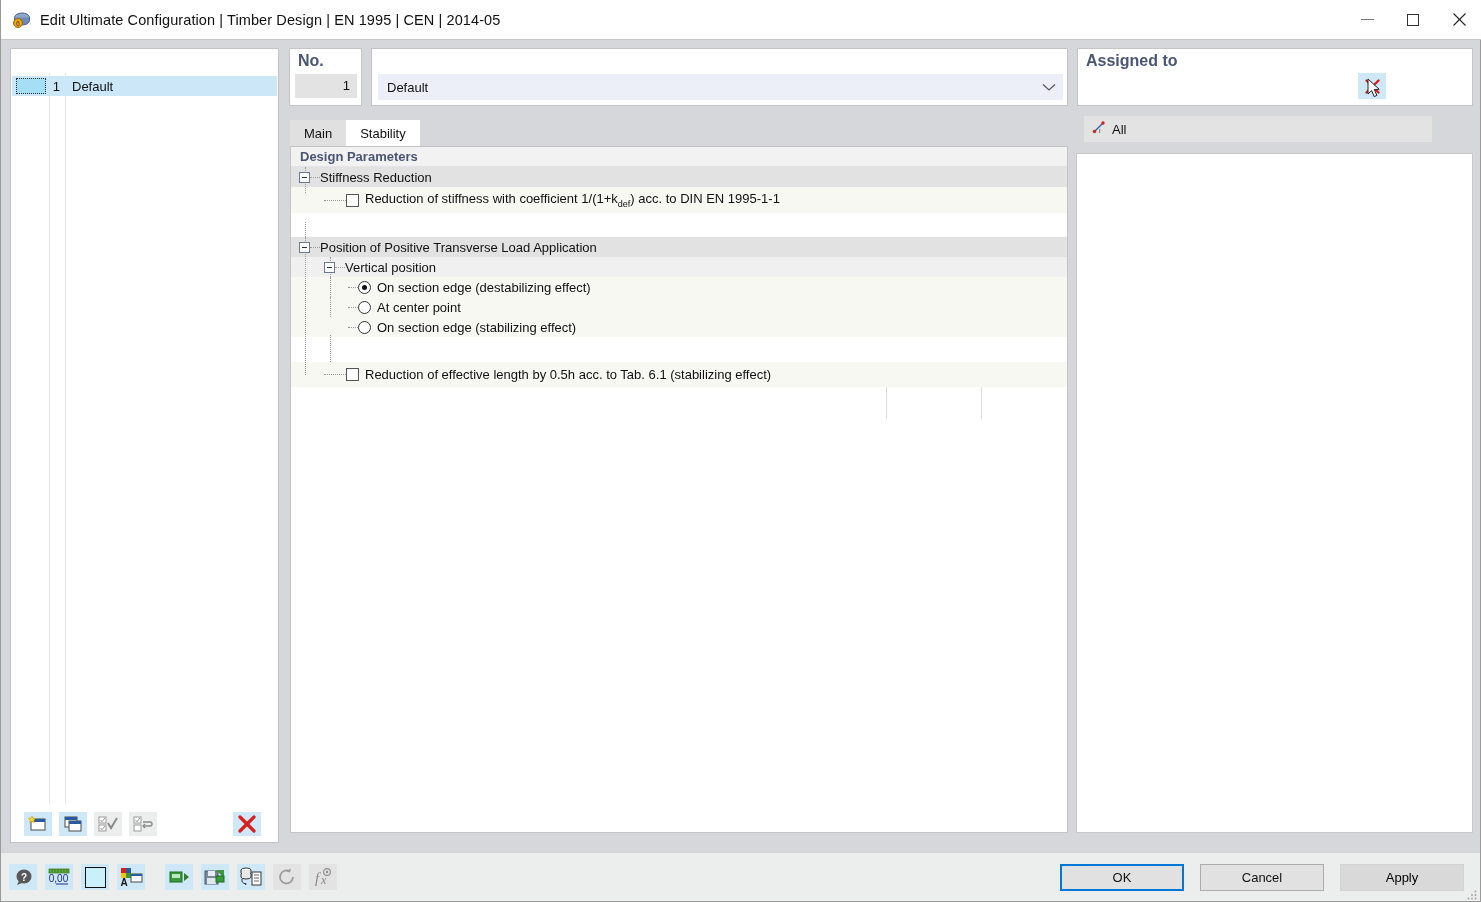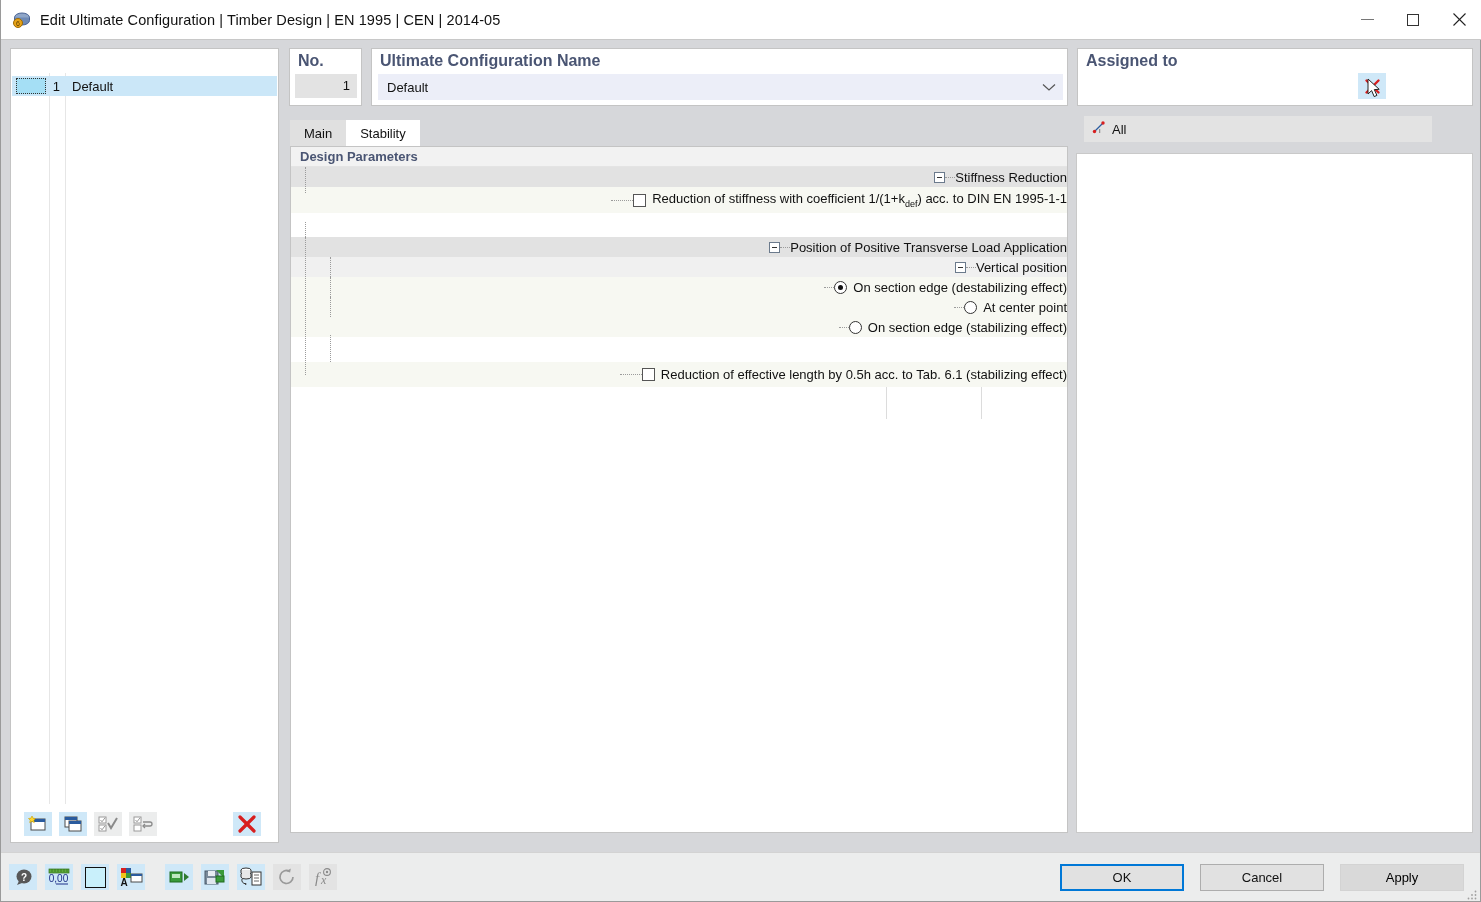--- a/index.html
+++ b/index.html
@@ -171,21 +171,21 @@
     height: 20px; background: #f2f2f2;
     padding: 2px 0 0 9px;
     font-weight: bold; font-size: 13px; color: #4a5573;
     border-bottom: 1px solid #e4e4e4;
   }
   .grid { position: relative; }
   .vline { position: absolute; width: 1px; background: #dcdcdc; }
   .vline.v1 { left: 595px; }
   .vline.v2 { left: 690px; }
 
-  .row { position: relative; height: 20px; display: flex; align-items: center; justify-content: flex-end; }
+  .row { position: relative; height: 20px; display: flex; align-items: center; }
   .row.group { background: #e2e2e2; }
   .row.subgroup { background: #f0f0f0; }
   .row.item { background: #f7f8f2; }
   .row.blank { background: #ffffff; height: 20px; }
 
   .rowtext { font-size: 13px; color: #111; white-space: nowrap; z-index: 2; }
 
   
   .exp {
     width: 11px; height: 11px; flex: 0 0 auto;
@@ -338,21 +338,20 @@
       </div>
     </div>
   </div>
 
   <div class="no-panel">
     <div class="fld-label">No.</div>
     <div class="no-box">1</div>
   </div>
 
   <div class="name-panel">
-    <div class="fld-label">Ultimate Configuration Name</div>
     <div class="name-box">
       <span>Default</span>
       <span class="chev">
         <svg width="14" height="9" viewBox="0 0 14 9">
             <path d="M1 1.5 L7 7 L13 1.5" fill="none" stroke="#555" stroke-width="1.2"></path>
           </svg>
       </span>
     </div>
   </div>
 

